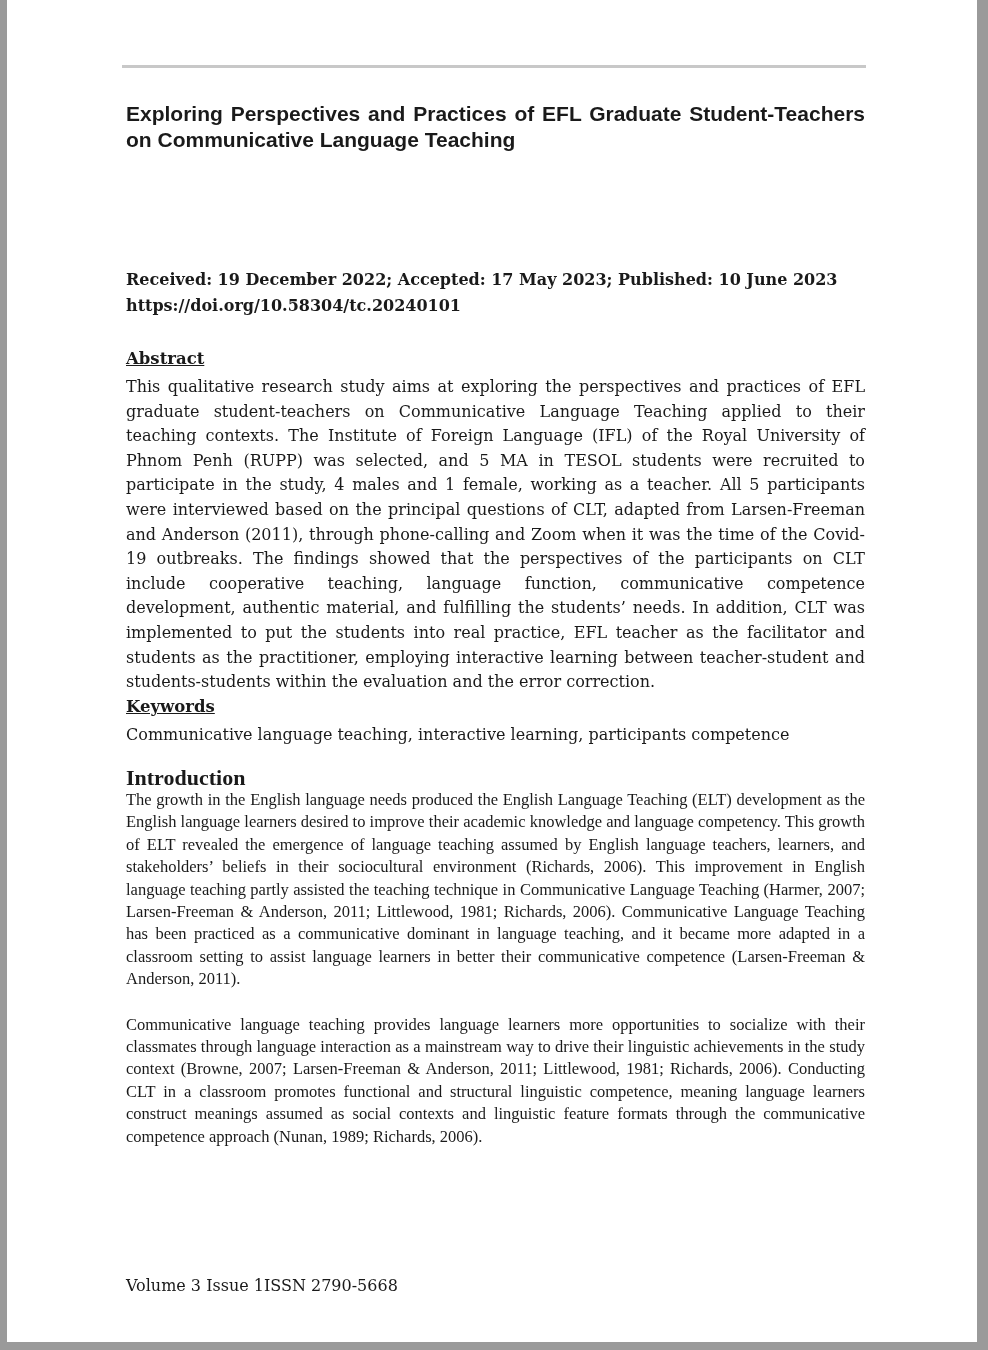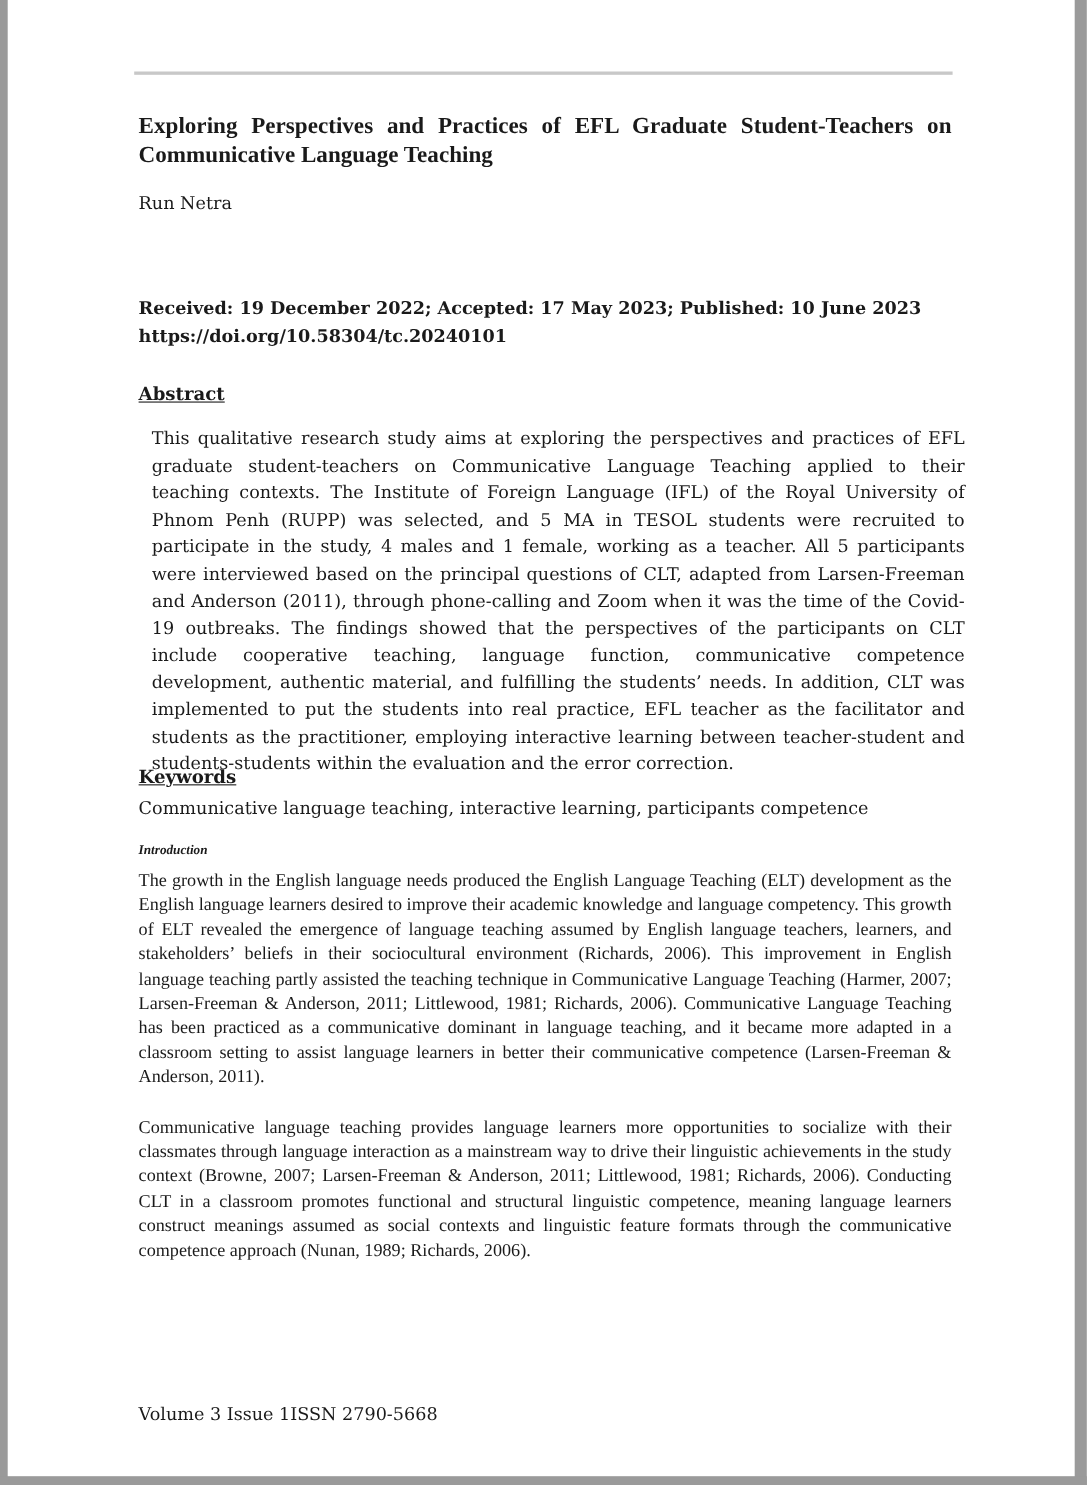--- a/index.html
+++ b/index.html
@@ -34,21 +34,21 @@
   }
   .journal-header .sep { color: #1f6fbe; letter-spacing: 0; word-spacing: 0; margin: 0 4px 0 6px; font-weight: normal; }
 
   .header-rule {
     position: absolute; top: 65px; left: -4px; width: 744px; height: 3px;
     background: #c8c8c8;
   }
 
   .paper-title {
     position: absolute; top: 101px; left: 0; width: 100%;
-    font-family: Liberation Serif, serif;
+    font-family: Liberation Sans, sans-serif;
     font-weight: bold;
     font-size: 21px;
     line-height: 26px;
     text-align: justify;
     margin: 0;
   }
 
   .author-block {
     position: absolute; top: 172px; left: 0; width: 100%;
     font-size: 16px; line-height: 25.5px;
@@ -56,33 +56,33 @@
   .dates-block {
     position: absolute; top: 267px; left: 0; width: 100%;
     font-size: 16px; line-height: 25.5px; font-weight: bold;
   }
 
   .section-heading { font-weight: bold; font-size: 16.5px; margin: 0; text-decoration: underline; }
 
   .abstract-heading { position: absolute; top: 349px; left: 0; }
   .abstract-body {
     position: absolute; top: 375px; left: 0; width: 100%;
-    font-size: 16px; line-height: 24.6px; text-align: justify; margin: 12px;
+    font-size: 16px; line-height: 24.6px; text-align: justify; margin: 0;
   }
 
   .keywords-heading { position: absolute; top: 697px; left: 0; }
   .keywords-body {
     position: absolute; top: 722px; left: 0; width: 100%;
     font-size: 16px; line-height: 25px; margin: 0;
   }
 
   .intro-heading {
     position: absolute; top: 765px; left: 0;
     font-family: "Liberation Serif", serif;
-    font-weight: bold; font-size: 12px; margin: 0; font-style: italic;
+    font-weight: bold; font-size: 22px; margin: 0;
   }
   .intro-body {
     position: absolute; top: 789px; left: 0; width: 100%;
     font-family: "Liberation Serif", serif;
     font-size: 16.5px; line-height: 22.4px; text-align: justify;
   }
   .intro-body p { margin: 0 0 23px 0; }
 
   .footer {
     position: absolute; top: 1276px; left: 0; width: 100%;
@@ -98,21 +98,20 @@
 <div class="edge edge-bottom"></div>
 
 <div class="content">
 
 
   <div class="header-rule"></div>
 
   <h1 class="paper-title">Exploring Perspectives and Practices of EFL Graduate Student-Teachers on Communicative Language Teaching</h1>
 
   <div class="author-block">
-    <div>Run Netra</div>
   </div>
 
   <div class="dates-block">
     <div>Received: 19 December 2022; Accepted: 17 May 2023; Published: 10 June 2023</div>
     <div>https://doi.org/10.58304/tc.20240101</div>
   </div>
 
   <h2 class="section-heading abstract-heading">Abstract</h2>
   <p class="abstract-body">This qualitative research study aims at exploring the perspectives and practices of EFL graduate student-teachers on Communicative Language Teaching applied to their teaching contexts. The Institute of Foreign Language (IFL) of the Royal University of Phnom Penh (RUPP) was selected, and 5 MA in TESOL students were recruited to participate in the study, 4 males and 1 female, working as a teacher. All 5 participants were interviewed based on the principal questions of CLT, adapted from Larsen-Freeman and Anderson (2011), through phone-calling and Zoom when it was the time of the Covid-19 outbreaks. The findings showed that the perspectives of the participants on CLT include cooperative teaching, language function, communicative competence development, authentic material, and fulfilling the students’ needs. In addition, CLT was implemented to put the students into real practice, EFL teacher as the facilitator and students as the practitioner, employing interactive learning between teacher-student and students-students within the evaluation and the error correction.</p>
 

